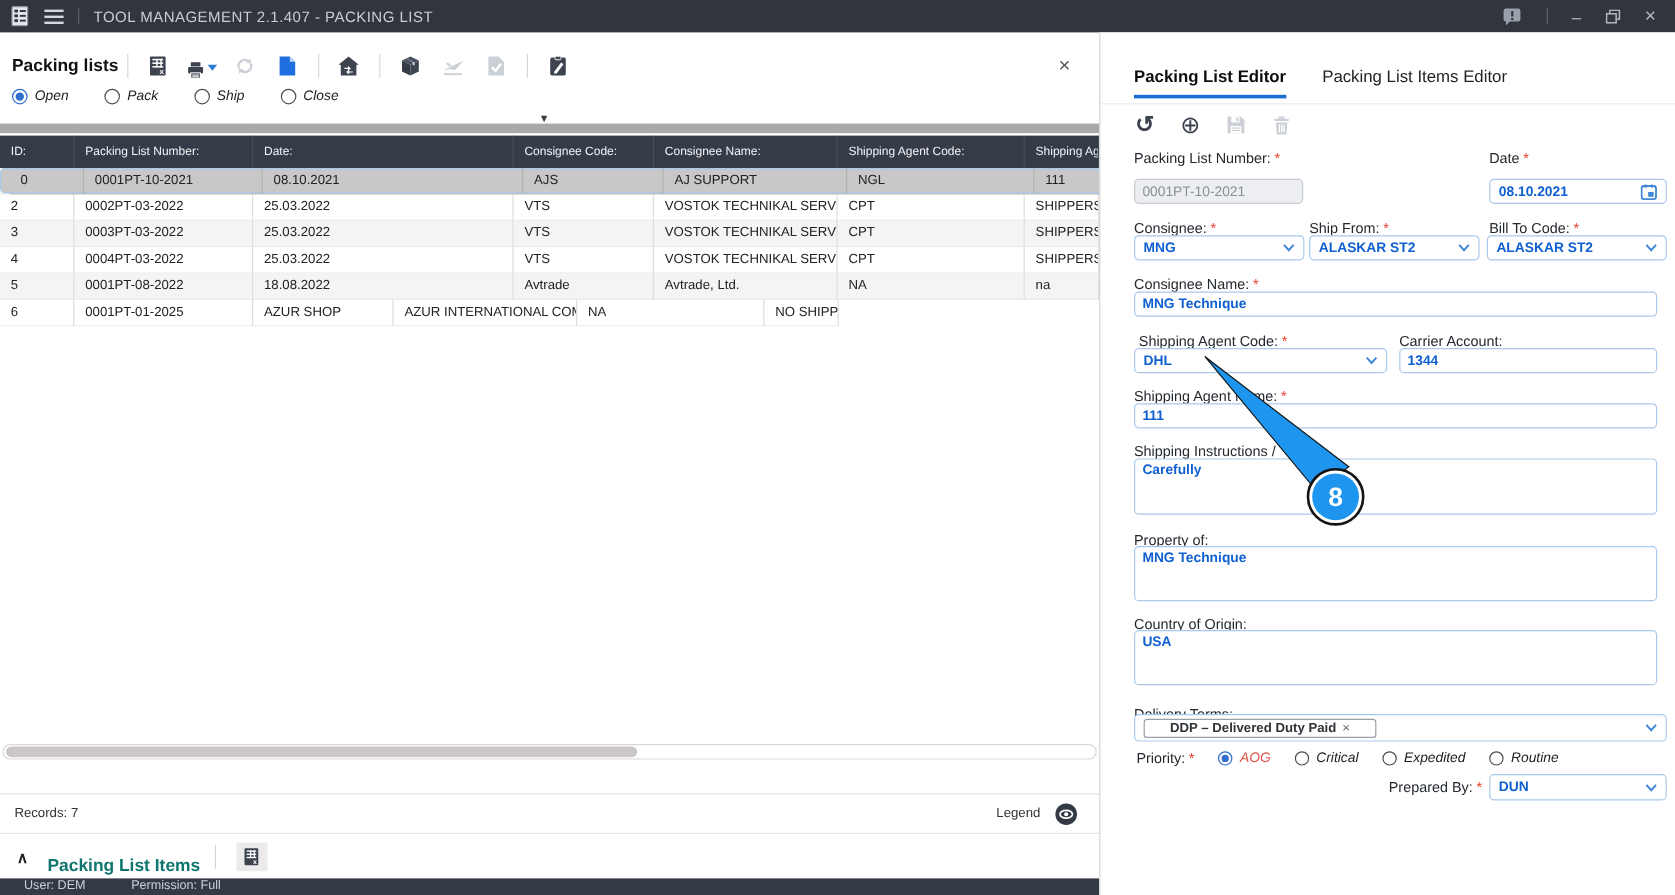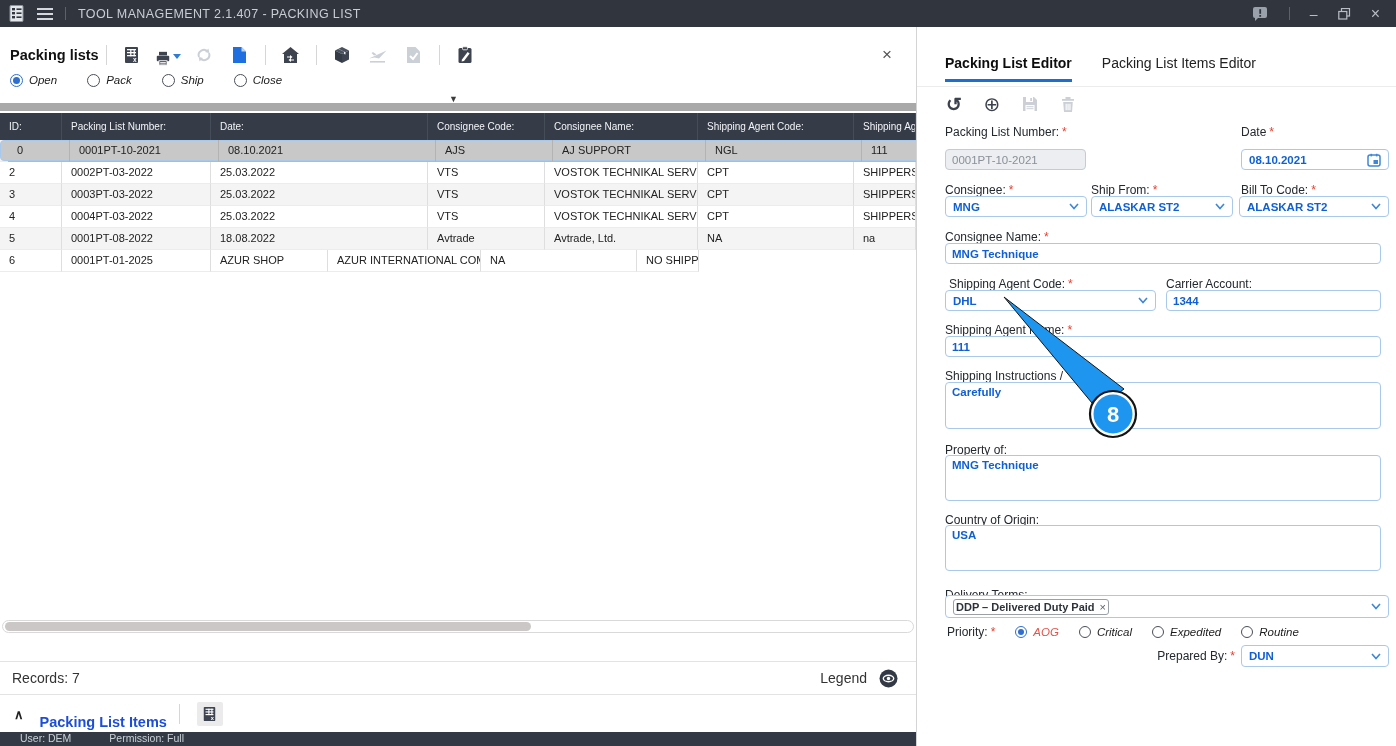--- a/index.html
+++ b/index.html
@@ -44,28 +44,28 @@
   .grow.even { background:#ffffff; }
   .grow.odd { background:#f4f4f5; }
   .grow.sel { background:#c8c8c8; }
   .cell { height:22px; line-height:21px; padding-left:9px; font-size:11px; color:#222; border-right:1px solid #dedede; border-bottom:1px solid #ececec; white-space:nowrap; overflow:hidden; flex:0 0 auto; }
   .grow.sel .cell { border-right-color:#b3b3b3; border-bottom-color:#b9b9b9; }
 
   
   .hscroll { position:absolute; left:2px; top:620px; width:912px; height:13px; border:1px solid #d9d9d9; border-radius:7px; background:#fff; }
   .hthumb { position:absolute; left:2px; top:1px; width:526px; height:9px; background:#ccc7c7; border-radius:5px; cursor:grab; }
 
-  .records-row { position:absolute; left:0; top:661px; width:916px; height:34px; border-top:1px solid #e3e3e3; border-bottom:1px solid #e3e3e3; display:flex; align-items:center; font-size:14px; color:#333; }
+  .records-row { position:absolute; left:0; top:661px; width:916px; height:34px; border-top:1px solid #e3e3e3; border-bottom:1px solid #e3e3e3; display:flex; align-items:center; font-size:11px; color:#333; }
   .records-label { margin-left:12px; }
   .legend-label { margin-left:auto; margin-right:12px; }
   .legend-eye { margin-right:18px; cursor:pointer; display:flex; }
 
   .items-row { position:absolute; left:0; top:696px; width:916px; height:36px; display:flex; align-items:center; }
   .collapse-arr { margin-left:14px; font-size:13px; font-weight:bold; color:#222; cursor:pointer; }
-  .items-title { font-weight:bold; font-size:14.5px; color:#1d4ed8; margin-left:16px;margin-top:16px; }
+  .items-title { font-weight:bold; font-size:14.5px; color:#0f766e; margin-left:16px;margin-top:16px; }
 
   .statusbar { position:absolute; left:0; top:732px; width:916px; height:14px; background:#333a45; display:flex; align-items:flex-start; gap:38px; padding-left:20px; font-size:10.5px; color:#ccd1d8; }
 
   
   .editor { position:absolute; left:916px; top:27px; width:480px; height:719px; background:#fff; border-left:1px solid #d4d4d4; }
   .tabs { position:absolute; left:28px; top:28px; display:flex; gap:30px; }
   .tab { font-size:14px; color:#222; padding-bottom:8px; cursor:pointer; }
   .tab.active { font-weight:bold; color:#0d0d0d; border-bottom:3px solid #1a6fd4; }
   .tabs-sep { position:absolute; left:0; top:59px; width:479px; height:1px; background:#ececec; }
   .ed-toolbar { position:absolute; left:26px; top:66px; display:flex; gap:16px; align-items:center; }
@@ -74,21 +74,21 @@
   .gly-add { font-size:20px; color:#3b414d; }
 
   .lbl { font-size:12px; color:#24292e; }
   .req { color:#e8402e; margin-left:3px; font-size:12px; }
   .fld { position:absolute; white-space:nowrap; }
   .inp { position:absolute; height:21px; border:1px solid #a9c9ea; border-radius:4px; padding:0 6px; font-family:"Liberation Sans",sans-serif; font-size:11.5px; font-weight:bold; color:#1160d2; background:#fff; outline:none; }
   .inp.dis { background:#eceef1; border-color:#c6cbd1; color:#8a9097; font-weight:normal; }
   .ta { position:absolute; border:1px solid #a9c9ea; border-radius:4px; padding:3px 6px; font-family:"Liberation Sans",sans-serif; font-size:11.5px; font-weight:bold; color:#1160d2; resize:none; outline:none; }
   .sel { position:absolute; height:21px; border:1px solid #a9c9ea; border-radius:4px; background:#fff; display:flex; align-items:center; padding:0 7px; cursor:pointer; }
   .selval { font-size:11.5px; font-weight:bold; color:#1160d2; flex:1 1 auto; white-space:nowrap; overflow:hidden; }
-  .chip { display:flex; align-items:center; gap:5px; border:1px solid #9aa0a6; border-radius:3px; padding:1px 2px; font-size:11px; font-weight:bold; color:#2d3338; background:#fff; }
+  .chip { display:flex; align-items:center; gap:5px; border:1px solid #9aa0a6; border-radius:3px; padding:1px 21px; font-size:11px; font-weight:bold; color:#2d3338; background:#fff; }
   .chip-x { color:#5a5f66; font-size:11px; cursor:pointer; font-weight:normal; }
   .prio { position:absolute; display:flex; align-items:center; gap:20px; }
   .prio .rdo { width:12px; height:12px; }
   .prio .dot { width:6px; height:6px; }
   .rlbl.aog { color:#e2544a; }
   .prep-lbl { position:absolute; text-align:right; }
 
   
   .annot { position:absolute; left:0; top:0; width:1396px; height:746px; pointer-events:none; z-index:60; }
 </style>

